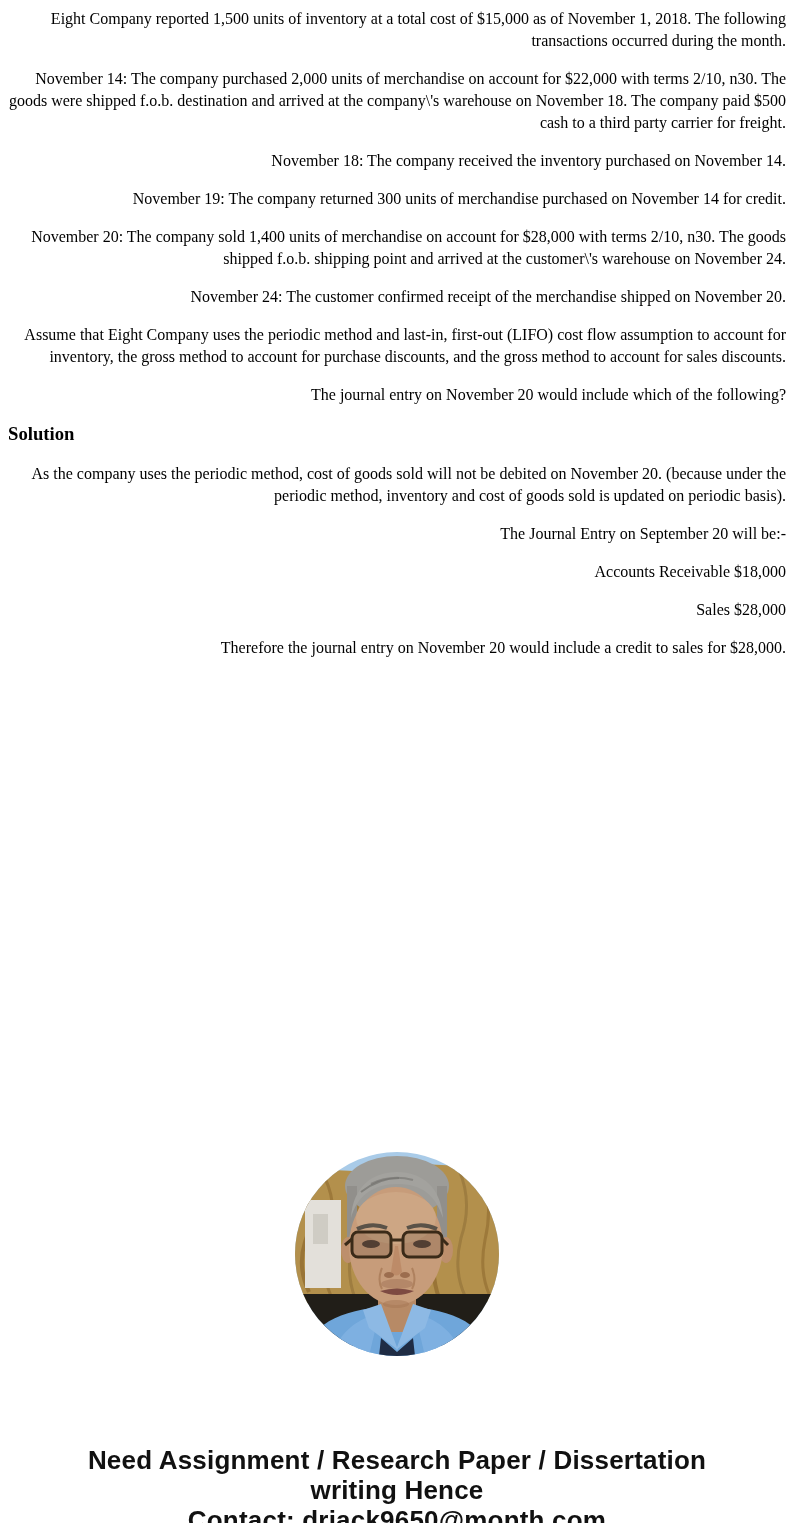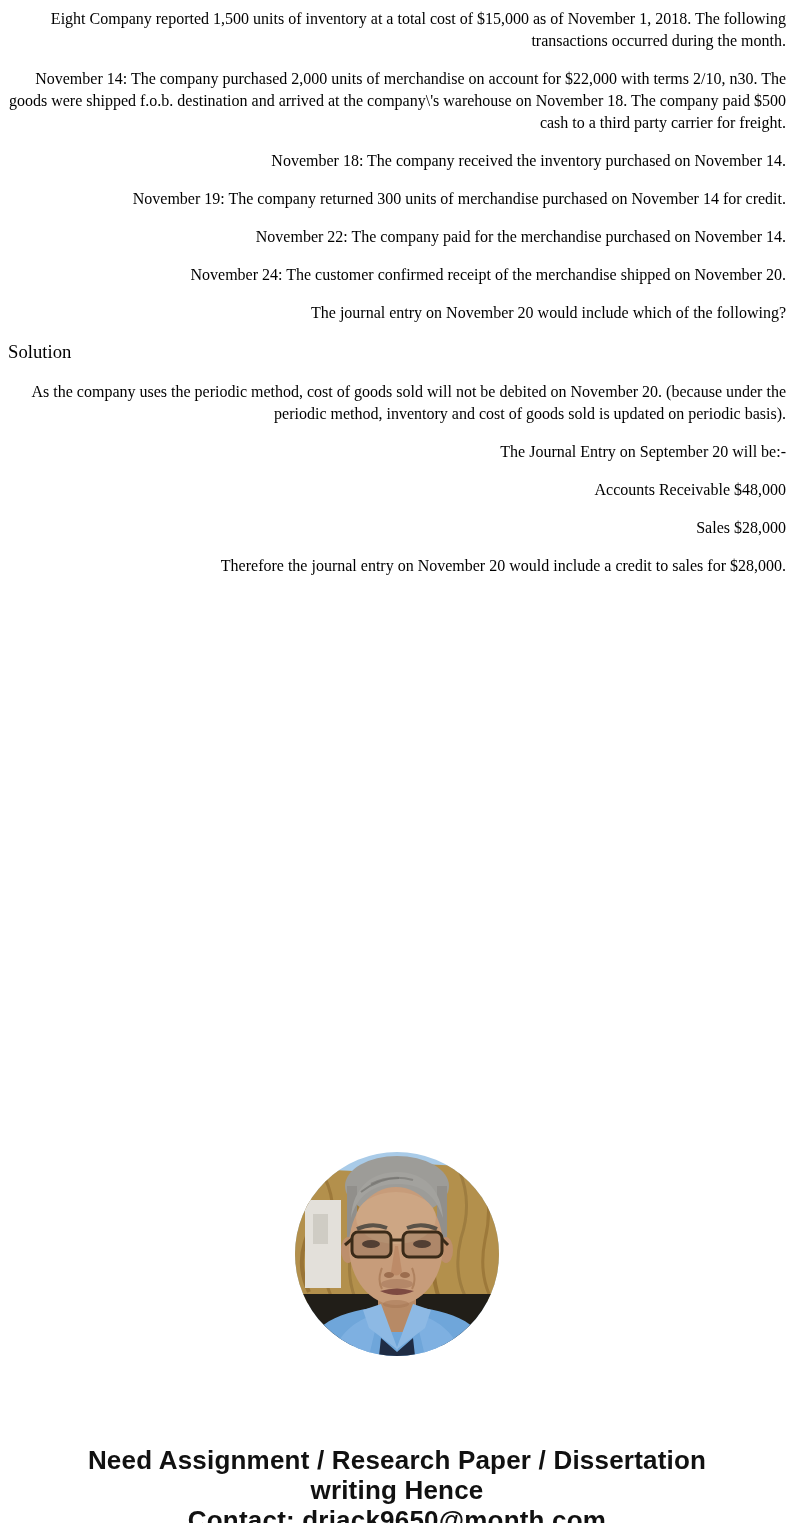--- a/index.html
+++ b/index.html
@@ -14,21 +14,21 @@
   }
   .doc { padding: 8px 8px 0 8px; }
   .doc p {
     margin: 0 0 16px 0;
     line-height: 22px;
     text-align: right;
   }
   .doc p.option { padding-left: 20px; }
   .doc h3 {
     font-size: 18.7px;
-    font-weight: normal;
+    font-weight: bold;
     margin: 17px 0 19px 0;
     line-height: 21px;
   }
   .photo-wrap {
     position: absolute;
     top: 1152px;
     left: 295px;
     width: 204px;
     height: 204px;
   }
@@ -49,27 +49,28 @@
   }
 </style>
 </head>
 <body>
 
 <div class="doc">
   <p>Eight Company reported 1,500 units of inventory at a total cost of $15,000 as of November 1, 2018. The following transactions occurred during the month.</p>
   <p>November 14: The company purchased 2,000 units of merchandise on account for $22,000 with terms 2/10, n30. The goods were shipped f.o.b. destination and arrived at the company\'s warehouse on November 18. The company paid $500 cash to a third party carrier for freight.</p>
   <p>November 18: The company received the inventory purchased on November 14.</p>
   <p>November 19: The company returned 300 units of merchandise purchased on November 14 for credit.</p>
-  <p>November 22: The company paid for the merchandise purchased on November 14.</p>
+  <p>November 20: The company sold 1,400 units of merchandise on account for $28,000 with terms 2/10, n30. The goods shipped f.o.b. shipping point and arrived at the customer\'s warehouse on November 24.</p>
   <p>November 24: The customer confirmed receipt of the merchandise shipped on November 20.</p>
+  <p>Assume that Eight Company uses the periodic method and last-in, first-out (LIFO) cost flow assumption to account for inventory, the gross method to account for purchase discounts, and the gross method to account for sales discounts.</p>
   <p>The journal entry on November 20 would include which of the following?</p>
   <h3>Solution</h3>
   <p>As the company uses the periodic method, cost of goods sold will not be debited on November 20. (because under the periodic method, inventory and cost of goods sold is updated on periodic basis).</p>
   <p>The Journal Entry on September 20 will be:-</p>
-  <p>Accounts Receivable $48,000</p>
+  <p>Accounts Receivable $18,000</p>
   <p>Sales $28,000</p>
   <p>Therefore the journal entry on November 20 would include a credit to sales for $28,000.</p>
 </div>
 
 <div class="photo-wrap">
   <svg width="204" height="204" viewBox="0 0 204 204" xmlns="http://www.w3.org/2000/svg">
     <defs>
       <clipPath id="circ">
           <circle cx="102" cy="102" r="102"></circle>
         </clipPath>

